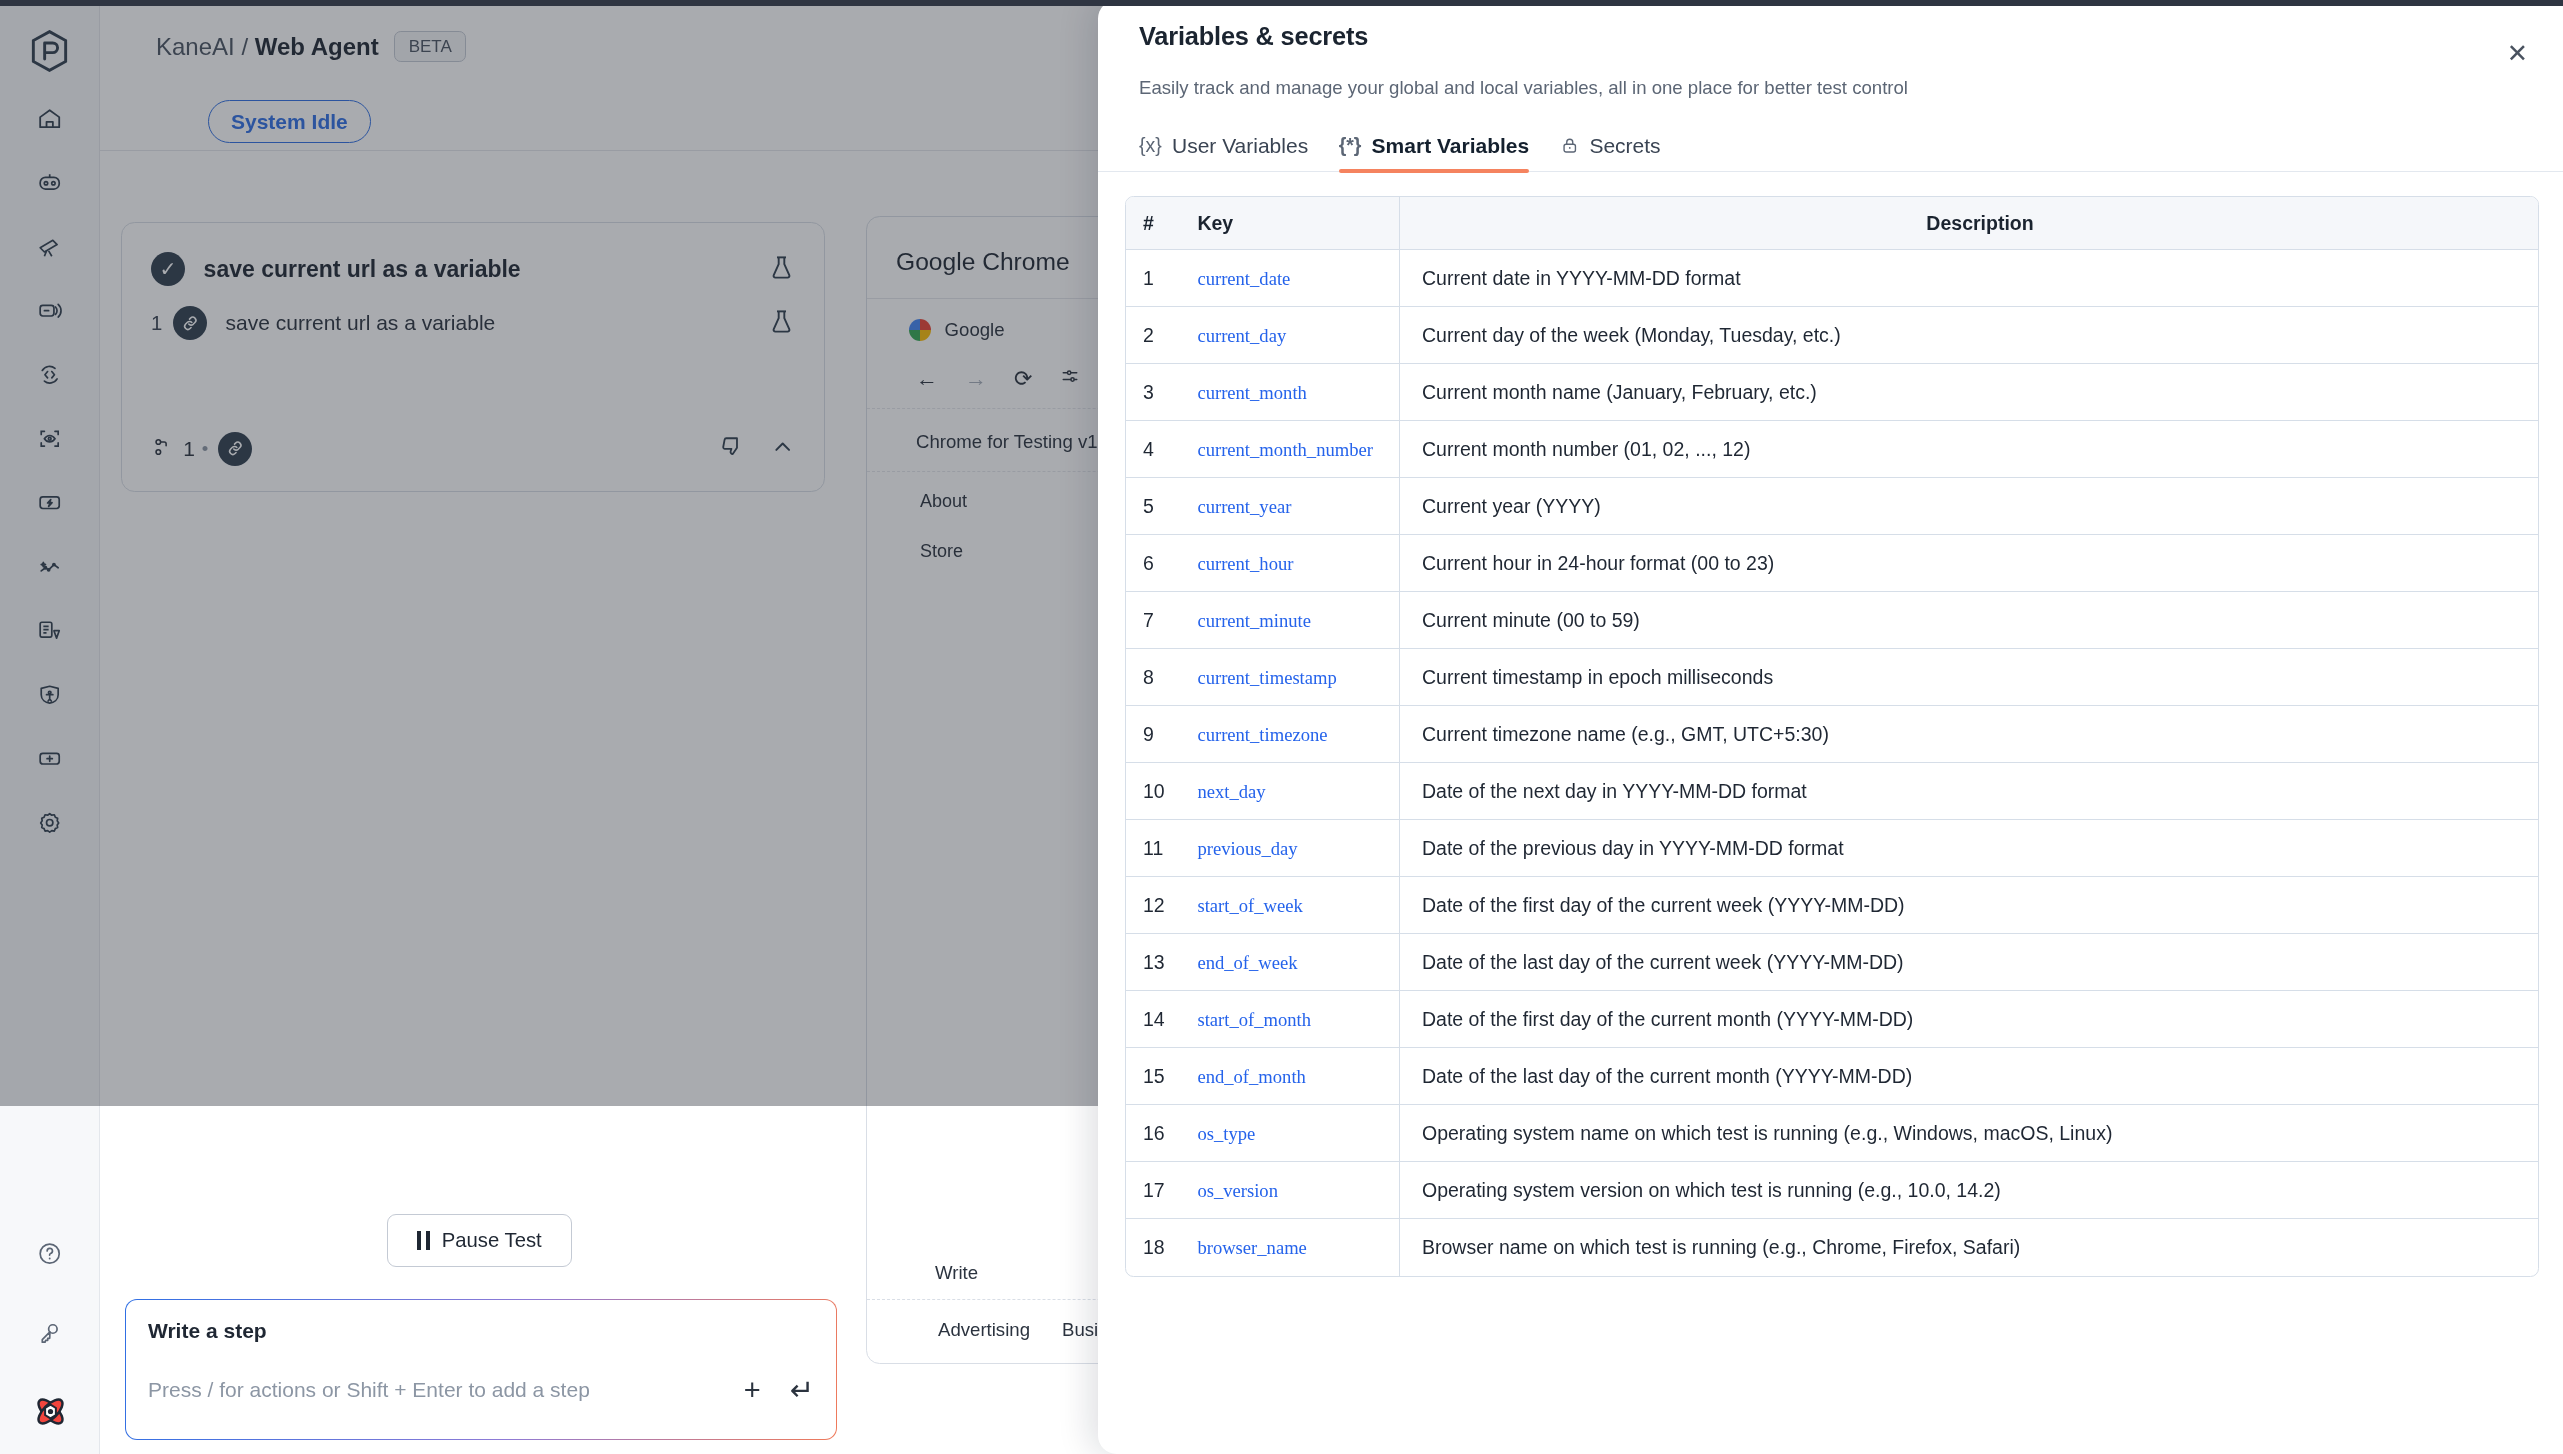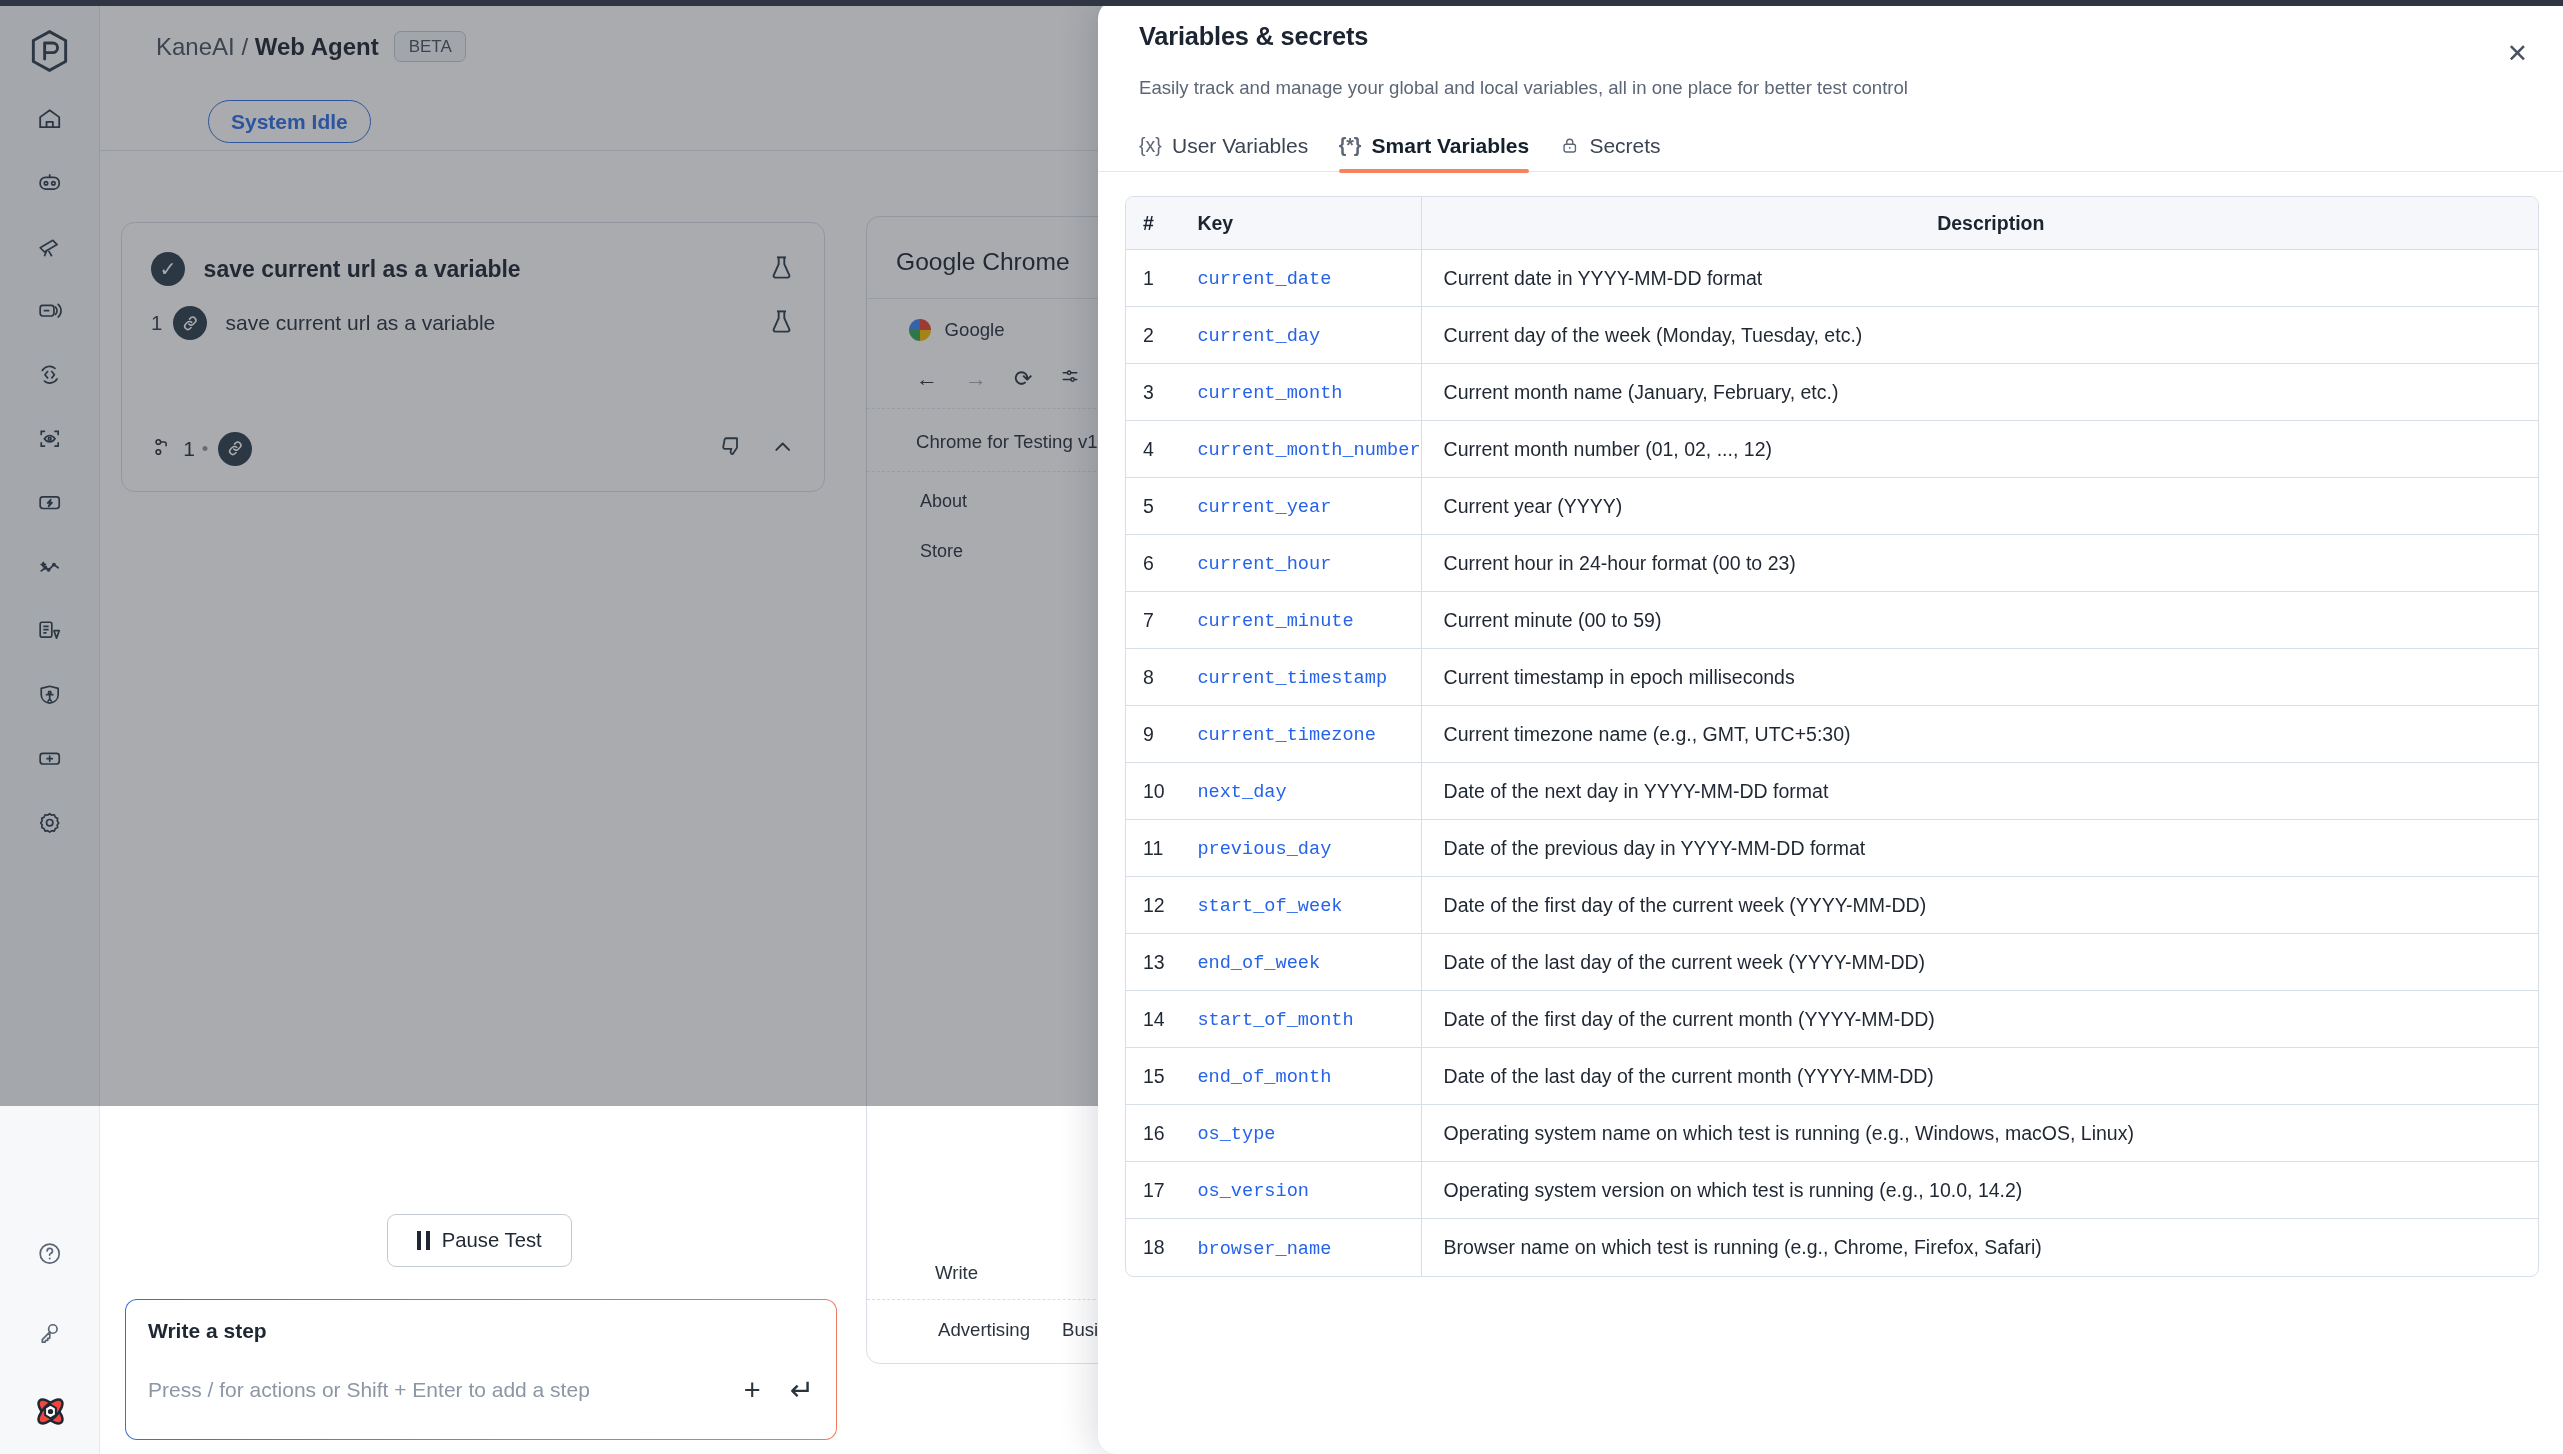--- a/index.html
+++ b/index.html
@@ -130,21 +130,21 @@
     text-align:left; height:53px; border-bottom:0.8px solid #D6DEE8; padding:0 0 0 18.6px;
   }
   .tbl thead th.c-hash { width:46px; padding-left:17px; }
   .tbl thead th.c-key  { width:227px; padding-left:25.4px; }
   .tbl thead th.c-desc { padding-left:22px; border-left:0.8px solid #D6DEE8;text-align:center; }
   .tbl tbody td { height:57px; font-size:19.5px; color:#1F2733; border-bottom:0.8px solid #D6DEE8; }
   .tbl tbody tr:last-child td { border-bottom:none; }
   .td-hash { width:46px; padding-left:17px; color:#5C6675; }
   .td-key  { width:227px; padding-left:25.4px; }
   .td-key span {
-    font-family:Liberation Mono, monospace;
+    font-family:Liberation Serif, serif;
     font-size:18.6px; color:#2563EB;
   }
   .td-desc { padding-left:22px; border-left:0.8px solid #D6DEE8; color:#1F2733;margin-left:47px; }
 </style>
 </head>
 <body>
 
 <div id="root">
 
   <div class="app">

